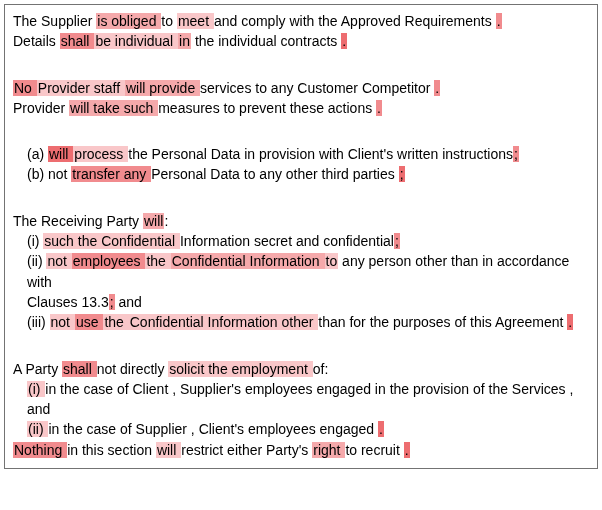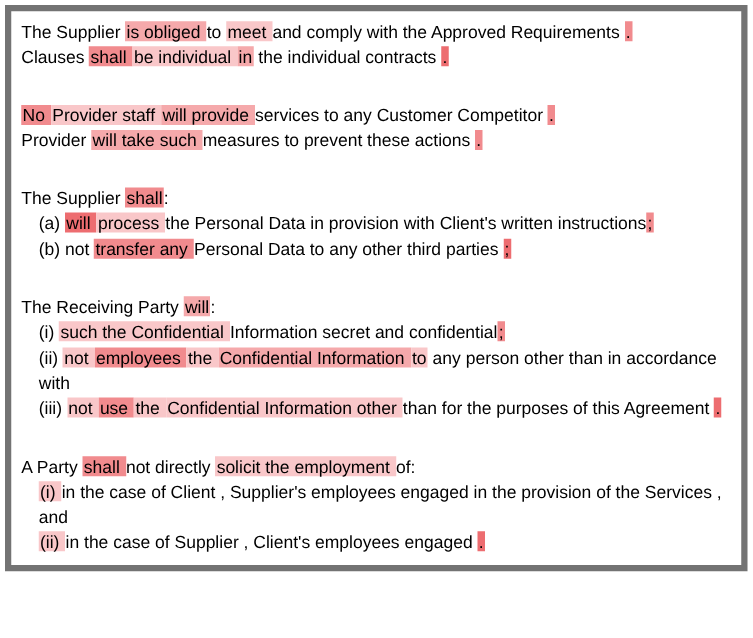--- a/index.html
+++ b/index.html
@@ -14,21 +14,21 @@
     box-sizing: border-box;
     font-family: "Helvetica Neue", Helvetica, Arial, sans-serif;
     font-size: 14px;
     color: #000;
   }
   .figbox {
     position: absolute;
     left: 4px;
     top: 4px;
     right: 4px;
-    border: 5px solid #737373;
+    border: 1px solid #737373;
     padding: 6px 10px 8px 8px;
     box-sizing: border-box;
     line-height: 1.45;
   }
   .block {
     margin-bottom: 26px;
   }
   .block:last-child {
     margin-bottom: 0;
   }
@@ -56,36 +56,37 @@
     font-weight: 400;
   }
 </style>
 </head>
 <body>
 
 <div class="page">
   <div class="figbox" id="figbox">
       <div class="block">
         <div><span>The Supplier </span><span class="hl h3">is obliged </span><span>to </span><span class="hl h2">meet </span><span>and comply with the Approved Requirements </span><span class="hl h4">.</span></div>
-        <div><span>Clauses </span><span class="hl h4">shall </span><span class="hl h2">be individual </span><span class="hl h3">in</span><span> the individual contracts </span><span class="hl h5">.</span></div>
+        <div><span>Details </span><span class="hl h4">shall </span><span class="hl h2">be individual </span><span class="hl h3">in</span><span> the individual contracts </span><span class="hl h5">.</span></div>
       </div>
       <div class="block">
         <div><span class="hl h4">No </span><span class="hl h2">Provider staff </span><span class="hl h3">will provide </span><span>services to any Customer Competitor </span><span class="hl h4">.</span></div>
         <div><span>Provider </span><span class="hl h3">will take such </span><span>measures to prevent these actions </span><span class="hl h4">.</span></div>
       </div>
       <div class="block">
-        <div><span>The Supplier </span><span class="hl h4">shall</span><span>:</span></div>
         <div class="indent"><span>(a) </span><span class="hl h5">will </span><span class="hl h2">process </span><span>the Personal Data in provision with Client's written instructions</span><span class="hl h4">;</span></div>
         <div class="indent"><span>(b) not </span><span class="hl h4">transfer any </span><span>Personal Data to any other third parties </span><span class="hl h5">;</span></div>
       </div>
       <div class="block">
         <div><span>The Receiving Party </span><span class="hl h3">will</span><span>:</span></div>
         <div class="indent"><span>(i) </span><span class="hl h2">such the Confidential </span><span>Information secret and confidential</span><span class="hl h4">;</span></div>
         <div class="indent"><span>(ii) </span><span class="hl h2">not </span><span class="hl h4">employees </span><span class="hl h2">the </span><span class="hl h3">Confidential Information </span><span class="hl h2">to</span><span> any person other than in accordance with</span></div>
+        <div class="indent"><span>Clauses 13.3</span><span class="hl h4">;</span><span> and</span></div>
         <div class="indent"><span>(iii) </span><span class="hl h2">not </span><span class="hl h4">use </span><span class="hl h2">the </span><span class="hl h2">Confidential Information other </span><span>than for the purposes of this Agreement </span><span class="hl h5">.</span></div>
       </div>
       <div class="block">
         <div><span>A Party </span><span class="hl h4">shall </span><span>not directly </span><span class="hl h2">solicit the employment </span><span>of:</span></div>
         <div class="indent"><span class="hl h2">(i) </span><span>in the case of Client , Supplier's employees engaged in the provision of the Services , and</span></div>
         <div class="indent"><span class="hl h2">(ii) </span><span>in the case of Supplier , Client's employees engaged </span><span class="hl h5">.</span></div>
+        <div><span class="hl h4">Nothing </span><span>in this section </span><span class="hl h2">will </span><span>restrict either Party's </span><span class="hl h3">right </span><span>to recruit </span><span class="hl h5">.</span></div>
       </div>
     </div>
 </div>
 
 </body></html>

